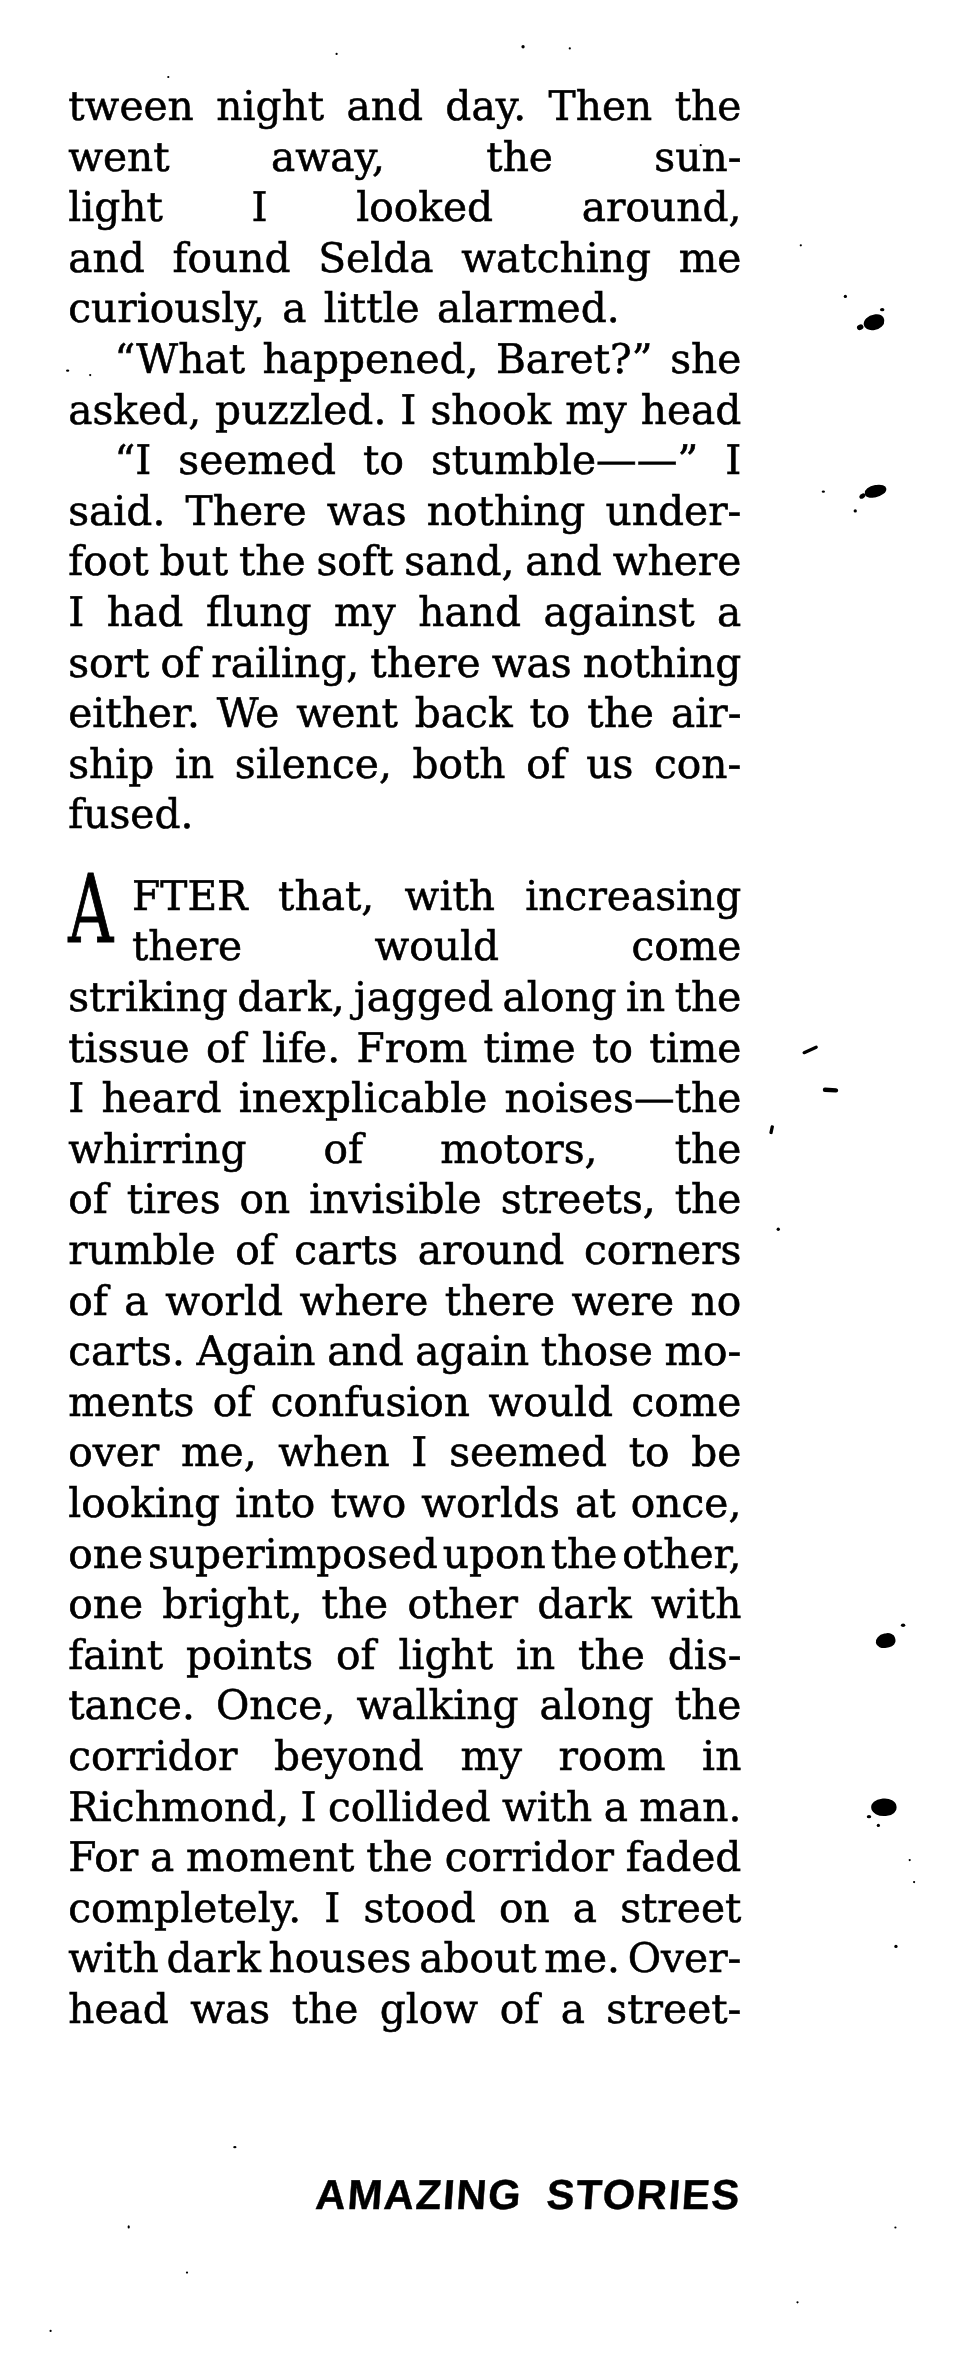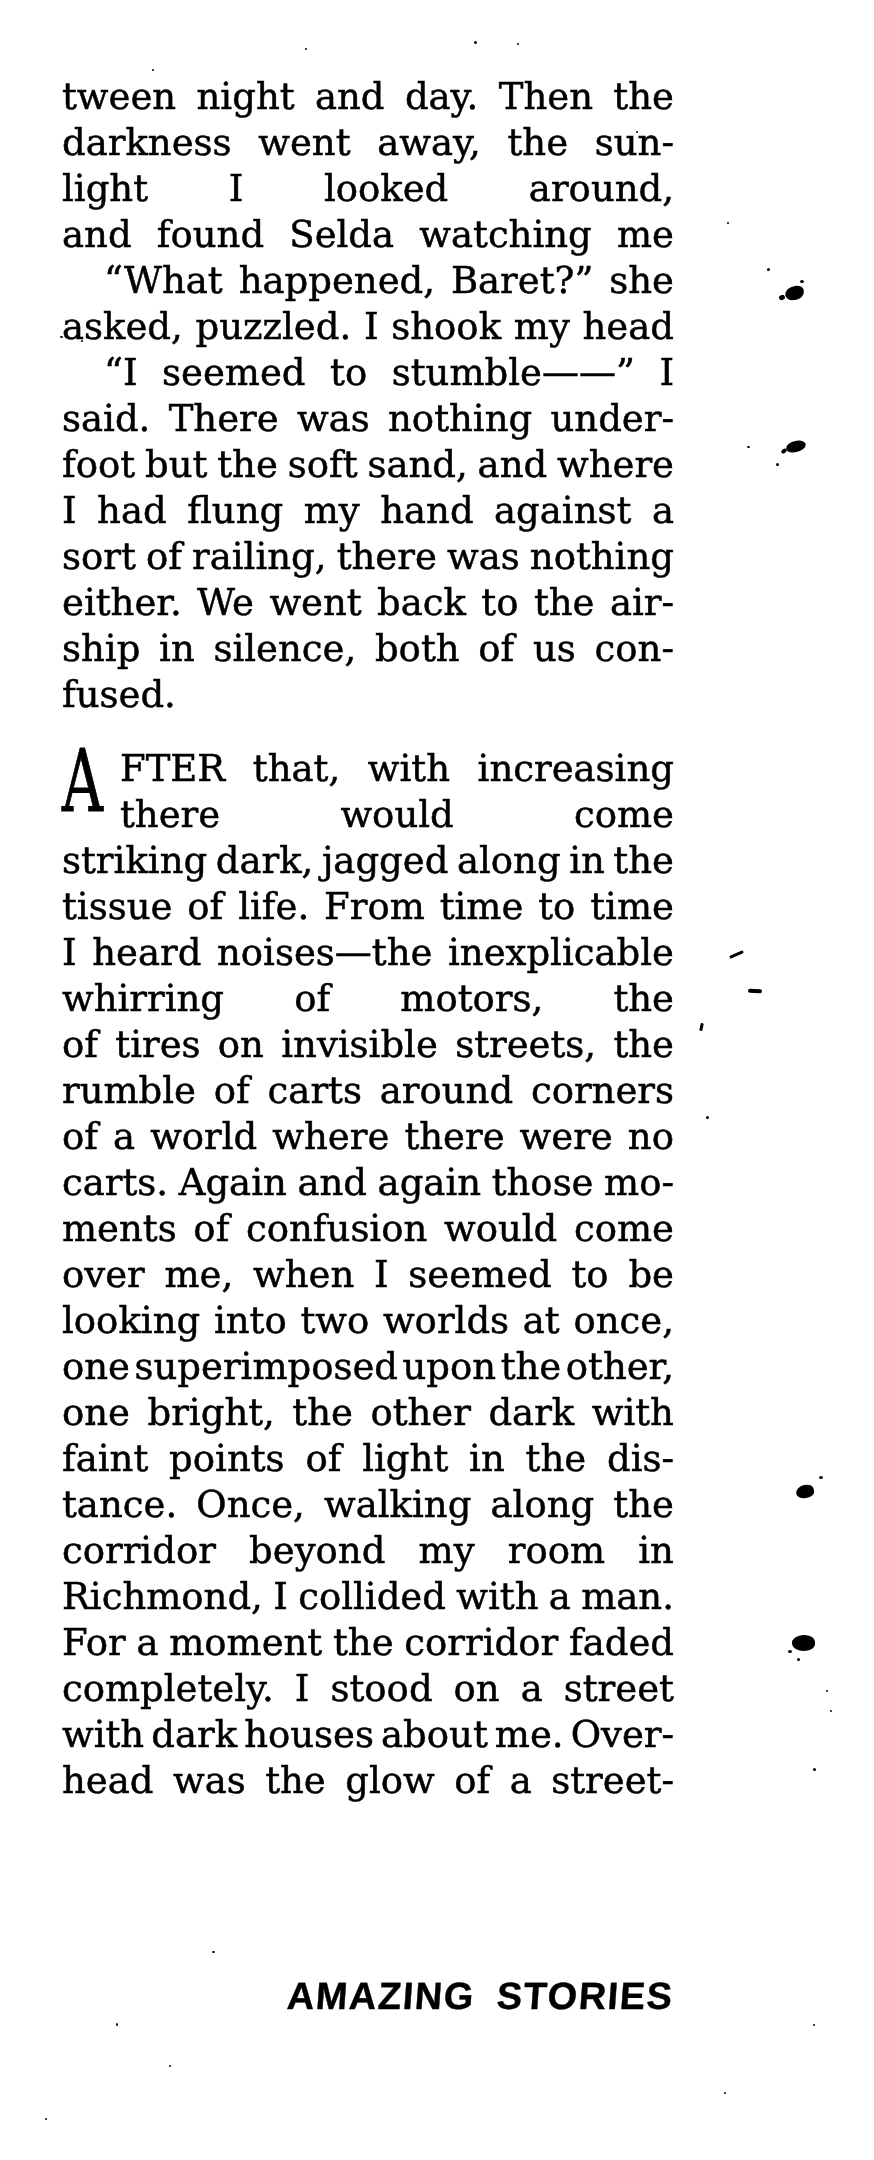--- a/index.html
+++ b/index.html
@@ -55,39 +55,39 @@
       <div class="para">
         <div class="line">
           <span>tween</span>
           <span>night</span>
           <span>and</span>
           <span>day.</span>
           <span>Then</span>
           <span>the</span>
         </div>
         <div class="line">
-          <span>darkness</span>
           <span>went</span>
           <span>away,</span>
           <span>the</span>
           <span>sun-</span>
         </div>
         <div class="line">
           <span>light</span>
           <span>I</span>
           <span>looked</span>
           <span>around,</span>
         </div>
         <div class="line">
           <span>and</span>
           <span>found</span>
           <span>Selda</span>
           <span>watching</span>
           <span>me</span>
         </div>
+        <div class="line plain">curiously, a little alarmed.</div>
       </div>
       <div class="para">
         <div class="line indent">
           <span>“What</span>
           <span>happened,</span>
           <span>Baret?”</span>
           <span>she</span>
         </div>
         <div class="line">
           <span>asked,</span>
@@ -187,22 +187,22 @@
           <span>of</span>
           <span>life.</span>
           <span>From</span>
           <span>time</span>
           <span>to</span>
           <span>time</span>
         </div>
         <div class="line">
           <span>I</span>
           <span>heard</span>
+          <span>inexplicable</span>
           <span>noises—the</span>
-          <span>inexplicable</span>
         </div>
         <div class="line">
           <span>whirring</span>
           <span>of</span>
           <span>motors,</span>
           <span>the</span>
         </div>
         <div class="line">
           <span>of</span>
           <span>tires</span>

